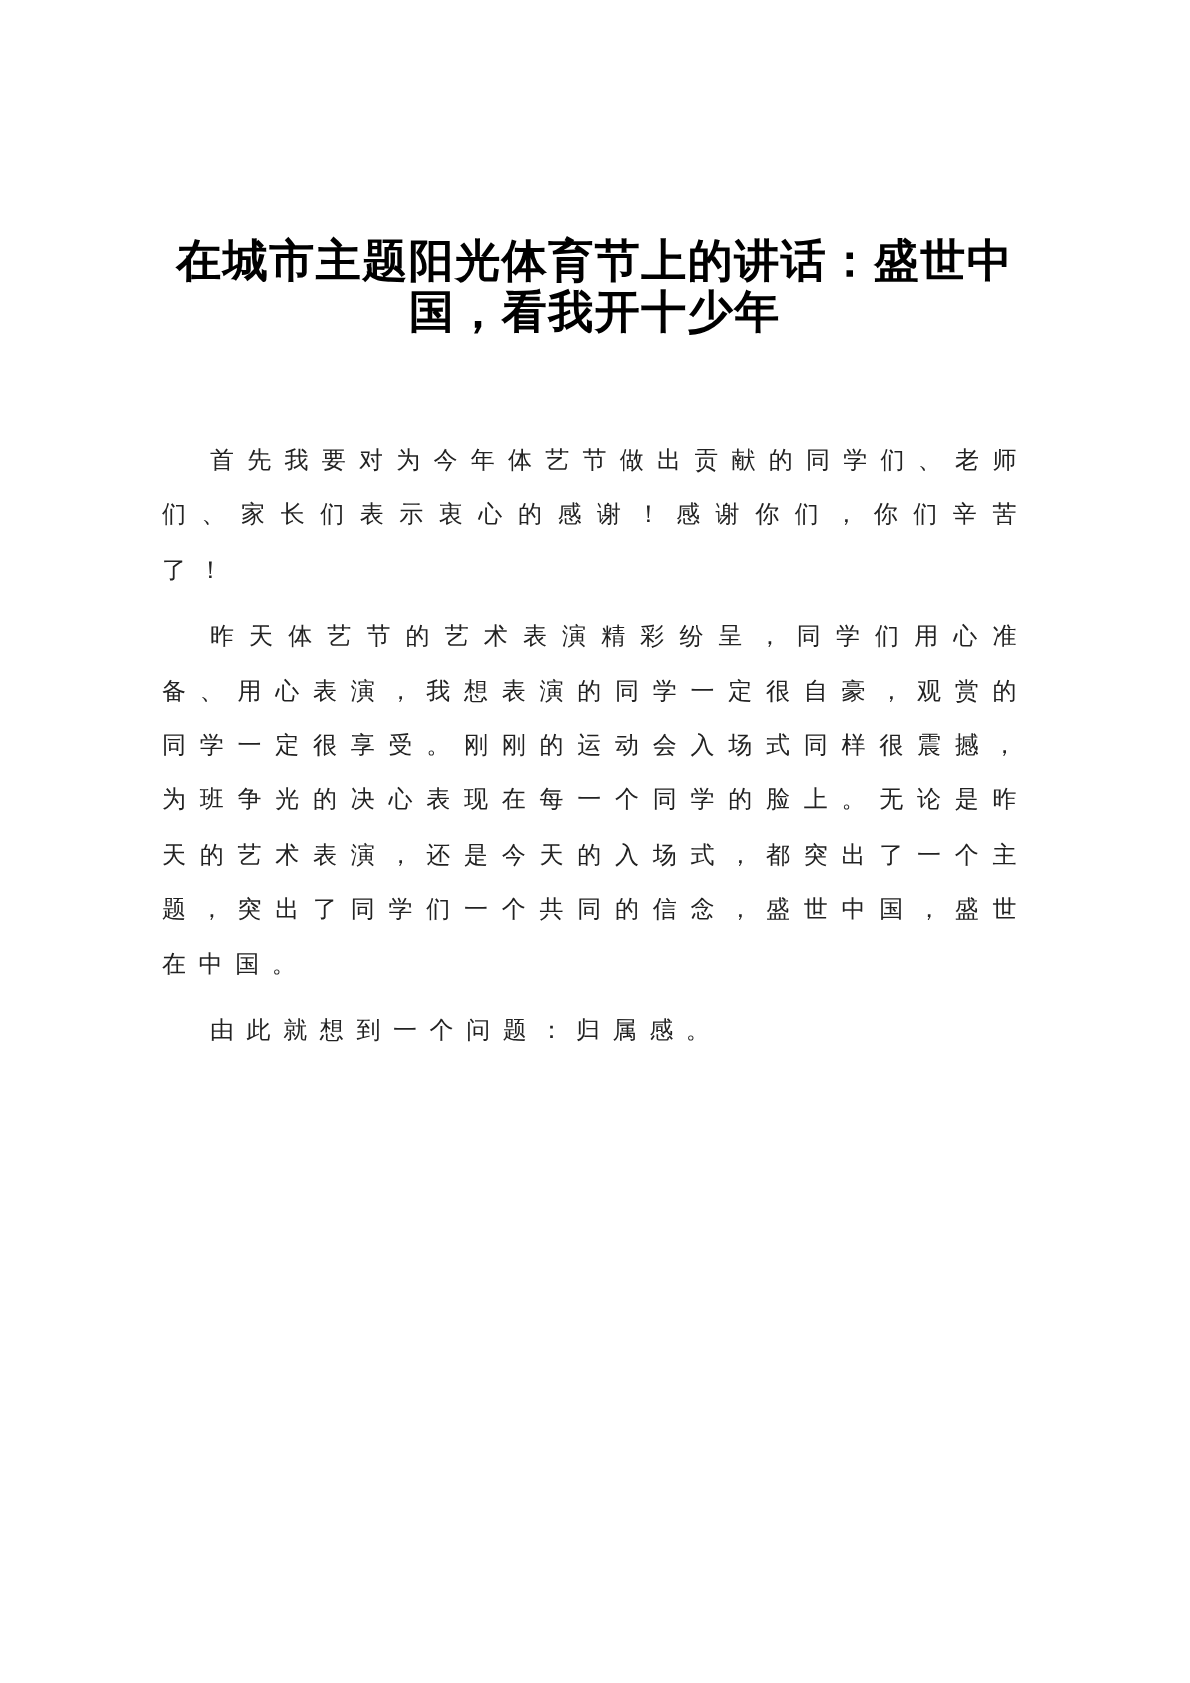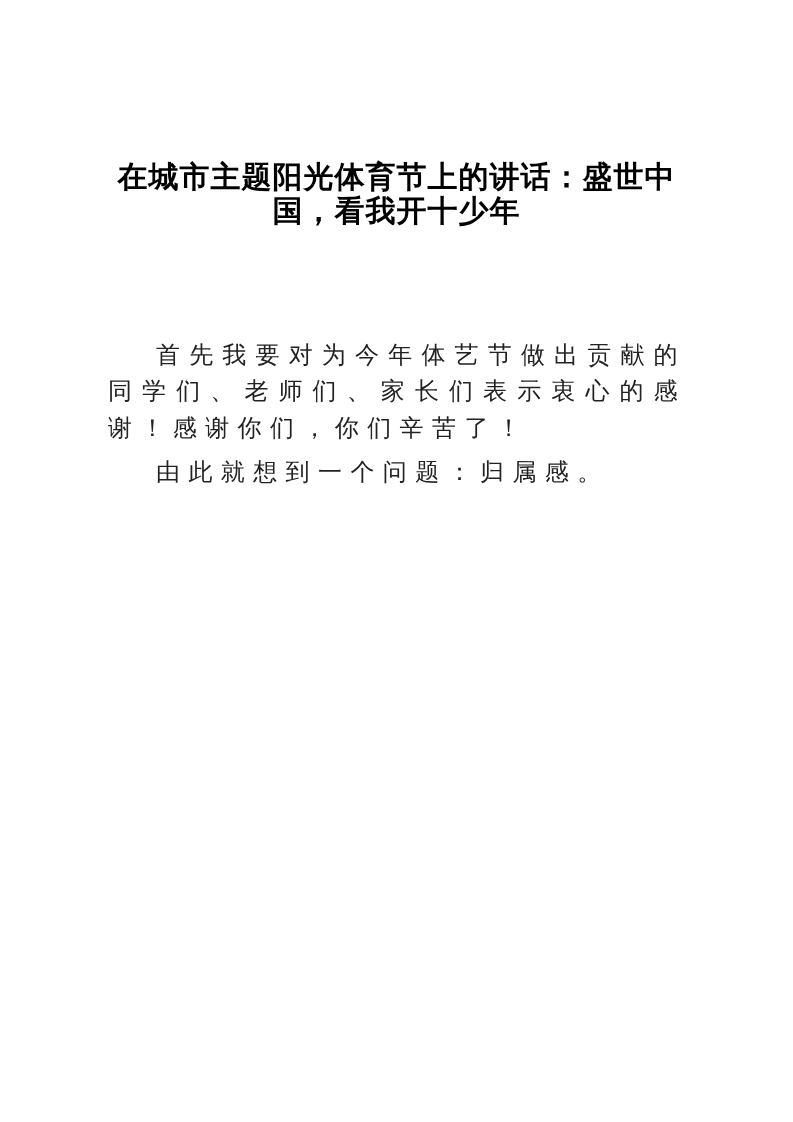--- a/index.html
+++ b/index.html
@@ -21,49 +21,49 @@
       height: 1122px;
       background: #ffffff;
     }
     .title {
       position: absolute;
       left: 100px;
       top: 160px;
       width: 593px;
       margin: 0;
       text-align: center;
-      font-family: Liberation Sans, sans-serif;
+      font-family: Liberation Mono, monospace;
       font-weight: bold;
       font-size: 30px;
       line-height: 34px;
       color: #000000;
       letter-spacing: 1px;
     }
     .body-text {
       position: absolute;
       left: 108px;
       top: 289px;
       width: 578px;
       font-family: "DejaVu Sans", sans-serif;
-      font-size: 24px;
+      font-size: 16px;
       color: #222222;
-      margin-top: 48px;
     }
     .para {
       margin: 0 0 8px 0;
       text-indent: 2em;
       line-height: 36.4px;
       letter-spacing: 8.4px;
       text-align: justify;
       word-break: break-all;
     }
   </style>
 </head>
 <body>
 
 <div class="page">
   <h1 class="title">在城市主题阳光体育节上的讲话：盛世中国，看我开十少年</h1>
 
   <div class="body-text">
     <p class="para">首先我要对为今年体艺节做出贡献的同学们、老师们、家长们表示衷心的感谢！感谢你们，你们辛苦了！</p>
+    <p class="para">昨天体艺节的艺术表演精彩纷呈，同学们用心准备、用心表演，我想表演的同学一定很自豪，观赏的同学一定很享受。刚刚的运动会入场式同样很震撼，为班争光的决心表现在每一个同学的脸上。无论是昨天的艺术表演，还是今天的入场式，都突出了一个主题，突出了同学们一个共同的信念，盛世中国，盛世在中国。</p>
     <p class="para">由此就想到一个问题：归属感。</p>
   </div>
 </div>
 
 </body></html>

